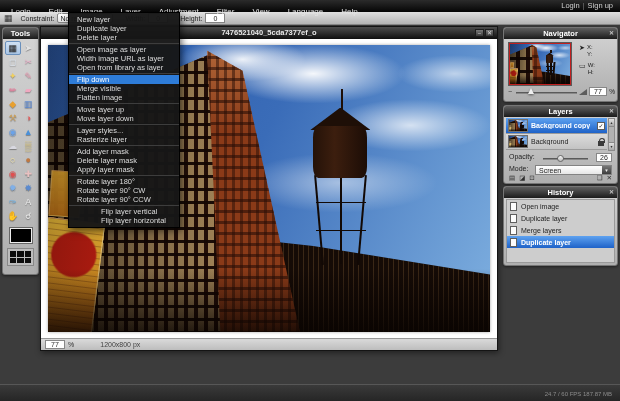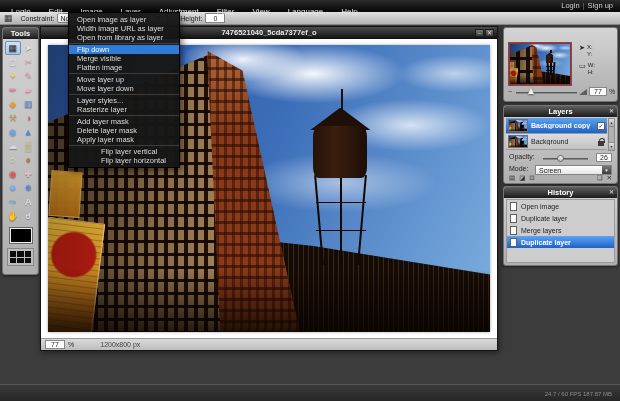--- a/index.html
+++ b/index.html
@@ -347,20 +347,24 @@
 </div>
     </div>
     <div class="doc-status">
       <span class="zoom-box">77</span>
       <span class="pct">%</span>
       <span class="dims">1200x800 px</span>
     </div>
   </div>
 
   <div class="panel navigator">
+    <div class="panel-header">
+      <span>Navigator</span>
+      <span class="panel-close">✕</span>
+    </div>
     <div class="nav-thumb photo-mount">
   <div class="photo">
     <div class="ph-clouds"></div>
     <div class="ph-base"></div>
     <div class="ph-faceA"></div>
     <div class="ph-faceA-shade"></div>
     <div class="ph-faceB"></div>
     <div class="ph-wt">
       <div class="ph-wt-mast"></div>
       <div class="ph-wt-roof"></div>
@@ -507,20 +511,25 @@
         </div>
         <div class="history-item selected">
           <span class="hist-icon"></span>
           <span class="hist-label">Duplicate layer</span>
         </div>
       </div>
   </div>
 
   <div class="layer-menu" id="layer-menu">
       <div class="lm-group">
+        <div class="lm-item">New layer</div>
+        <div class="lm-item">Duplicate layer</div>
+        <div class="lm-item">Delete layer</div>
+      </div>
+      <div class="lm-group">
         <div class="lm-item">Open image as layer</div>
         <div class="lm-item">Width image URL as layer</div>
         <div class="lm-item">Open from library as layer</div>
       </div>
       <div class="lm-group">
         <div class="lm-item hl">Flip down</div>
         <div class="lm-item">Merge visible</div>
         <div class="lm-item">Flatten image</div>
       </div>
       <div class="lm-group">
@@ -530,20 +539,25 @@
       <div class="lm-group">
         <div class="lm-item">Layer styles...</div>
         <div class="lm-item">Rasterize layer</div>
       </div>
       <div class="lm-group">
         <div class="lm-item">Add layer mask</div>
         <div class="lm-item">Delete layer mask</div>
         <div class="lm-item">Apply layer mask</div>
       </div>
       <div class="lm-group">
+        <div class="lm-item">Rotate layer 180°</div>
+        <div class="lm-item">Rotate layer 90° CW</div>
+        <div class="lm-item">Rotate layer 90° CCW</div>
+      </div>
+      <div class="lm-group">
         <div class="lm-item">Flip layer vertical</div>
         <div class="lm-item">Flip layer horizontal</div>
       </div>
     </div>
 
   <div class="statusbar">
     <span class="status-right">24.7 / 60 FPS 187.87 MB</span>
   </div>
 
 </div>

